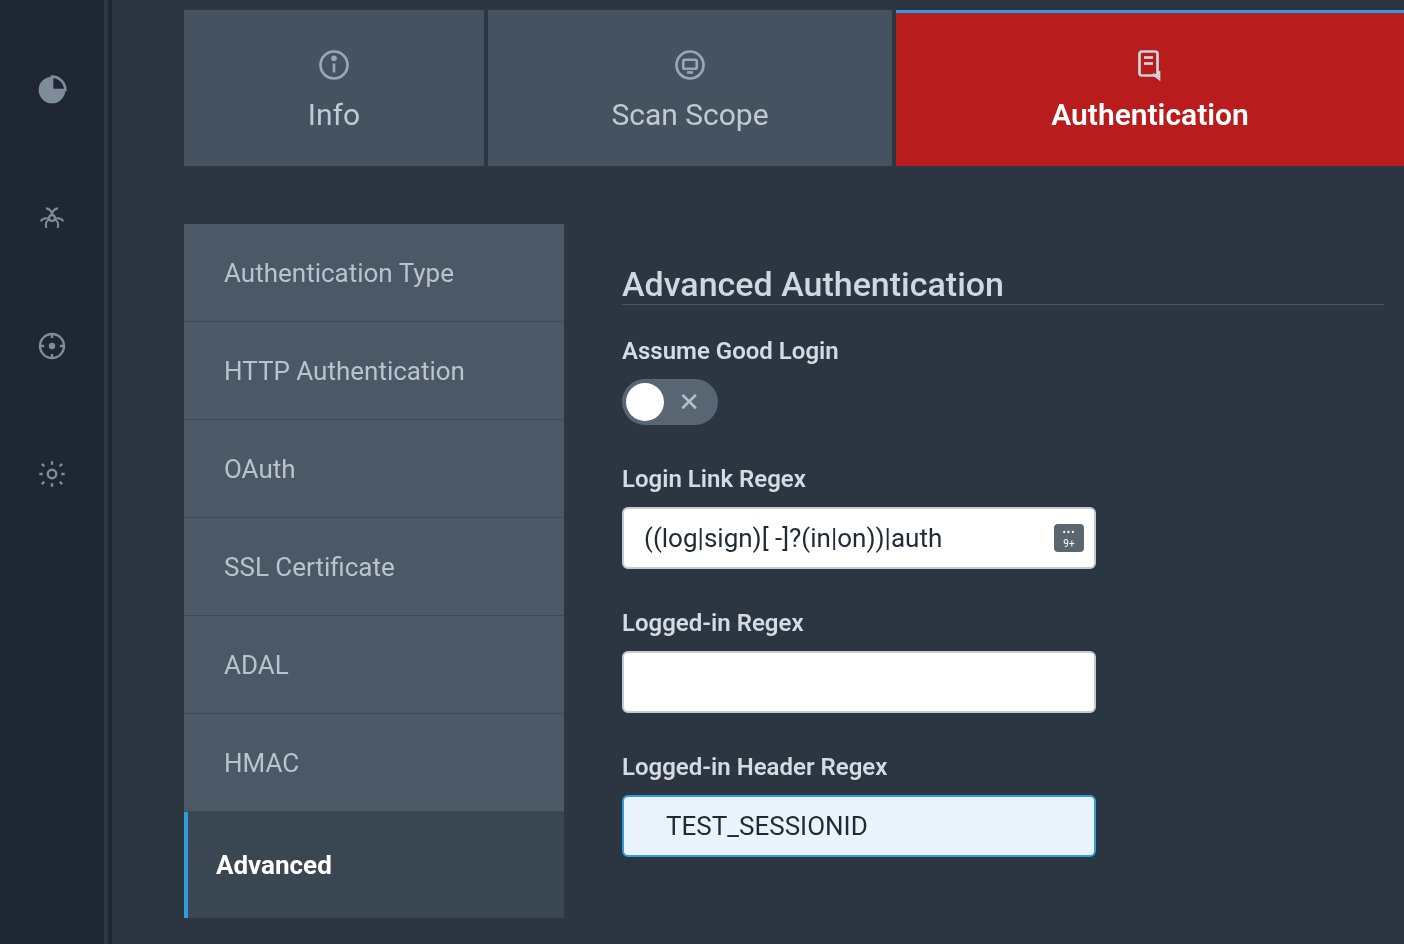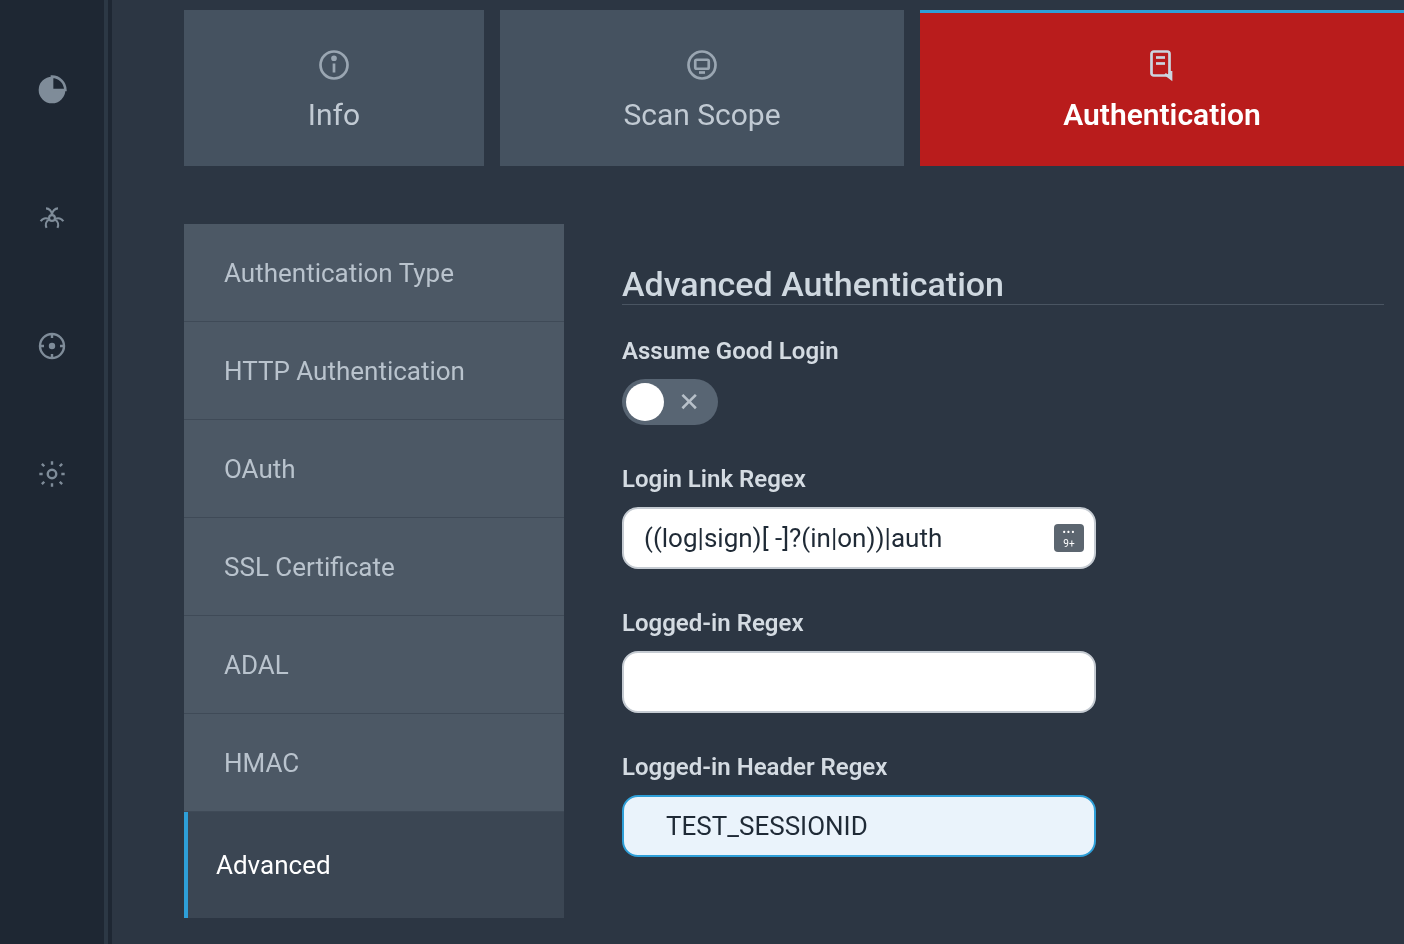--- a/index.html
+++ b/index.html
@@ -47,21 +47,21 @@
       background: #2c3643;
     }
     
     .tabs {
       position: absolute;
       left: 72px;
       top: 10px;
       right: 0;
       height: 156px;
       display: flex;
-      gap: 16px;
+      gap: 4px;
     }
     .tab {
       background: #455260;
       display: flex;
       flex-direction: column;
       align-items: center;
       justify-content: center;
       color: #c1cad3;
       font-size: 30px;
       cursor: pointer;
@@ -87,21 +87,21 @@
       display: flex;
       align-items: center;
       padding-left: 40px;
       font-size: 26px;
       color: #b9c3cd;
       cursor: pointer;
     }
     .side-item.active {
       background: #3b4653;
       color: #ffffff;
-      font-weight: 400;
+      font-weight: 700;
       border-left: 4px solid #2e9fd8;
       padding-left: 28px;
       height: 106px;
       border-bottom: none;
     }
     
     .panel {
       position: absolute;
       left: 510px;
       top: 264px;
@@ -149,21 +149,21 @@
       color: #b7c0c9;
       font-size: 26px;
       line-height: 1;
     }
     
     .text-input {
       width: 474px;
       height: 62px;
       background: #ffffff;
       border: 2px solid #c5cbd2;
-      border-radius: 16px;
+      border-radius: 6px;
       padding: 8px 20px;
       font-size: 26px;
       color: #1f2a36;
       display: flex;
       align-items: center;
       position: relative;
     }
     .text-input input {
       border: none;
       outline: none;

